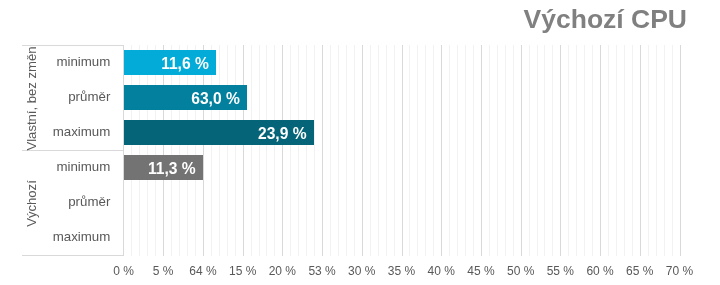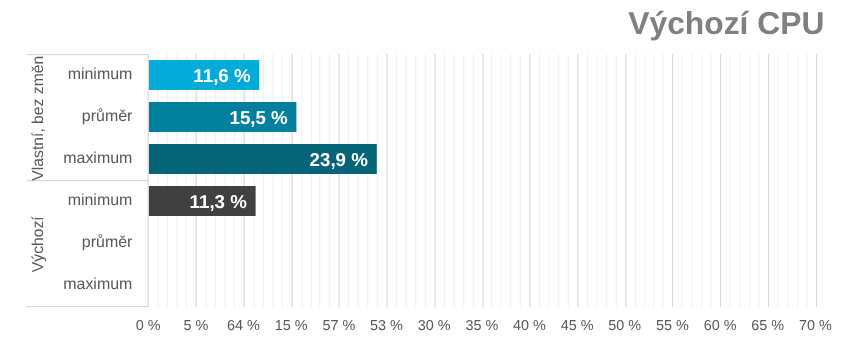--- a/index.html
+++ b/index.html
@@ -119,26 +119,26 @@
       <div class="gridline major" style="left: 516.295px;"></div>
       <div class="gridline" style="left: 524.238px;"></div>
       <div class="gridline" style="left: 532.181px;"></div>
       <div class="gridline" style="left: 540.124px;"></div>
       <div class="gridline" style="left: 548.067px;"></div>
       <div class="gridline major" style="left: 556.01px;"></div>
       <div class="bar" style="left: 0.5px; top: 5px; width: 92.1388px; background: rgb(3, 171, 216);">
         <div class="bar-label">11,6 %</div>
       </div>
       <div class="bar" style="left: 0.5px; top: 40px; width: 123.116px; background: rgb(3, 128, 158);">
-        <div class="bar-label">15,5 %</div>
+        <div class="bar-label">63,0 %</div>
       </div>
       <div class="bar" style="left: 0.5px; top: 75px; width: 189.838px; background: rgb(6, 100, 120);">
         <div class="bar-label">23,9 %</div>
       </div>
-      <div class="bar" style="left: 0.5px; top: 110px; width: 89px; background: #404040;">
+      <div class="bar" style="left: 0.5px; top: 110px; width: 79px; background: #737373;">
         <div class="bar-label">11,3 %</div>
       </div>
     </div>
 
   <div class="catbox">
     <div class="axline h" style="top:45px"></div>
     <div class="axline h" style="top:150px"></div>
     <div class="axline h" style="top:255px"></div>
     <div class="axline v" style="top:45px;height:211px"></div>
   </div>
@@ -213,21 +213,21 @@
       <div class="tick" style="left: 655.681px;"></div>
       <div class="tick" style="left: 663.624px;"></div>
       <div class="tick" style="left: 671.567px;"></div>
       <div class="tick major" style="left: 679.51px;"></div>
     </div>
   <div id="axislabels">
       <div class="axislabel" style="left: 123.5px;">0 %</div>
       <div class="axislabel" style="left: 163.215px;">5 %</div>
       <div class="axislabel" style="left: 202.93px;">64 %</div>
       <div class="axislabel" style="left: 242.645px;">15 %</div>
-      <div class="axislabel" style="left: 282.36px;">57 %</div>
+      <div class="axislabel" style="left: 282.36px;">20 %</div>
       <div class="axislabel" style="left: 322.075px;">53 %</div>
       <div class="axislabel" style="left: 361.79px;">30 %</div>
       <div class="axislabel" style="left: 401.505px;">35 %</div>
       <div class="axislabel" style="left: 441.22px;">40 %</div>
       <div class="axislabel" style="left: 480.935px;">45 %</div>
       <div class="axislabel" style="left: 520.65px;">50 %</div>
       <div class="axislabel" style="left: 560.365px;">55 %</div>
       <div class="axislabel" style="left: 600.08px;">60 %</div>
       <div class="axislabel" style="left: 639.795px;">65 %</div>
       <div class="axislabel" style="left: 679.51px;">70 %</div>

